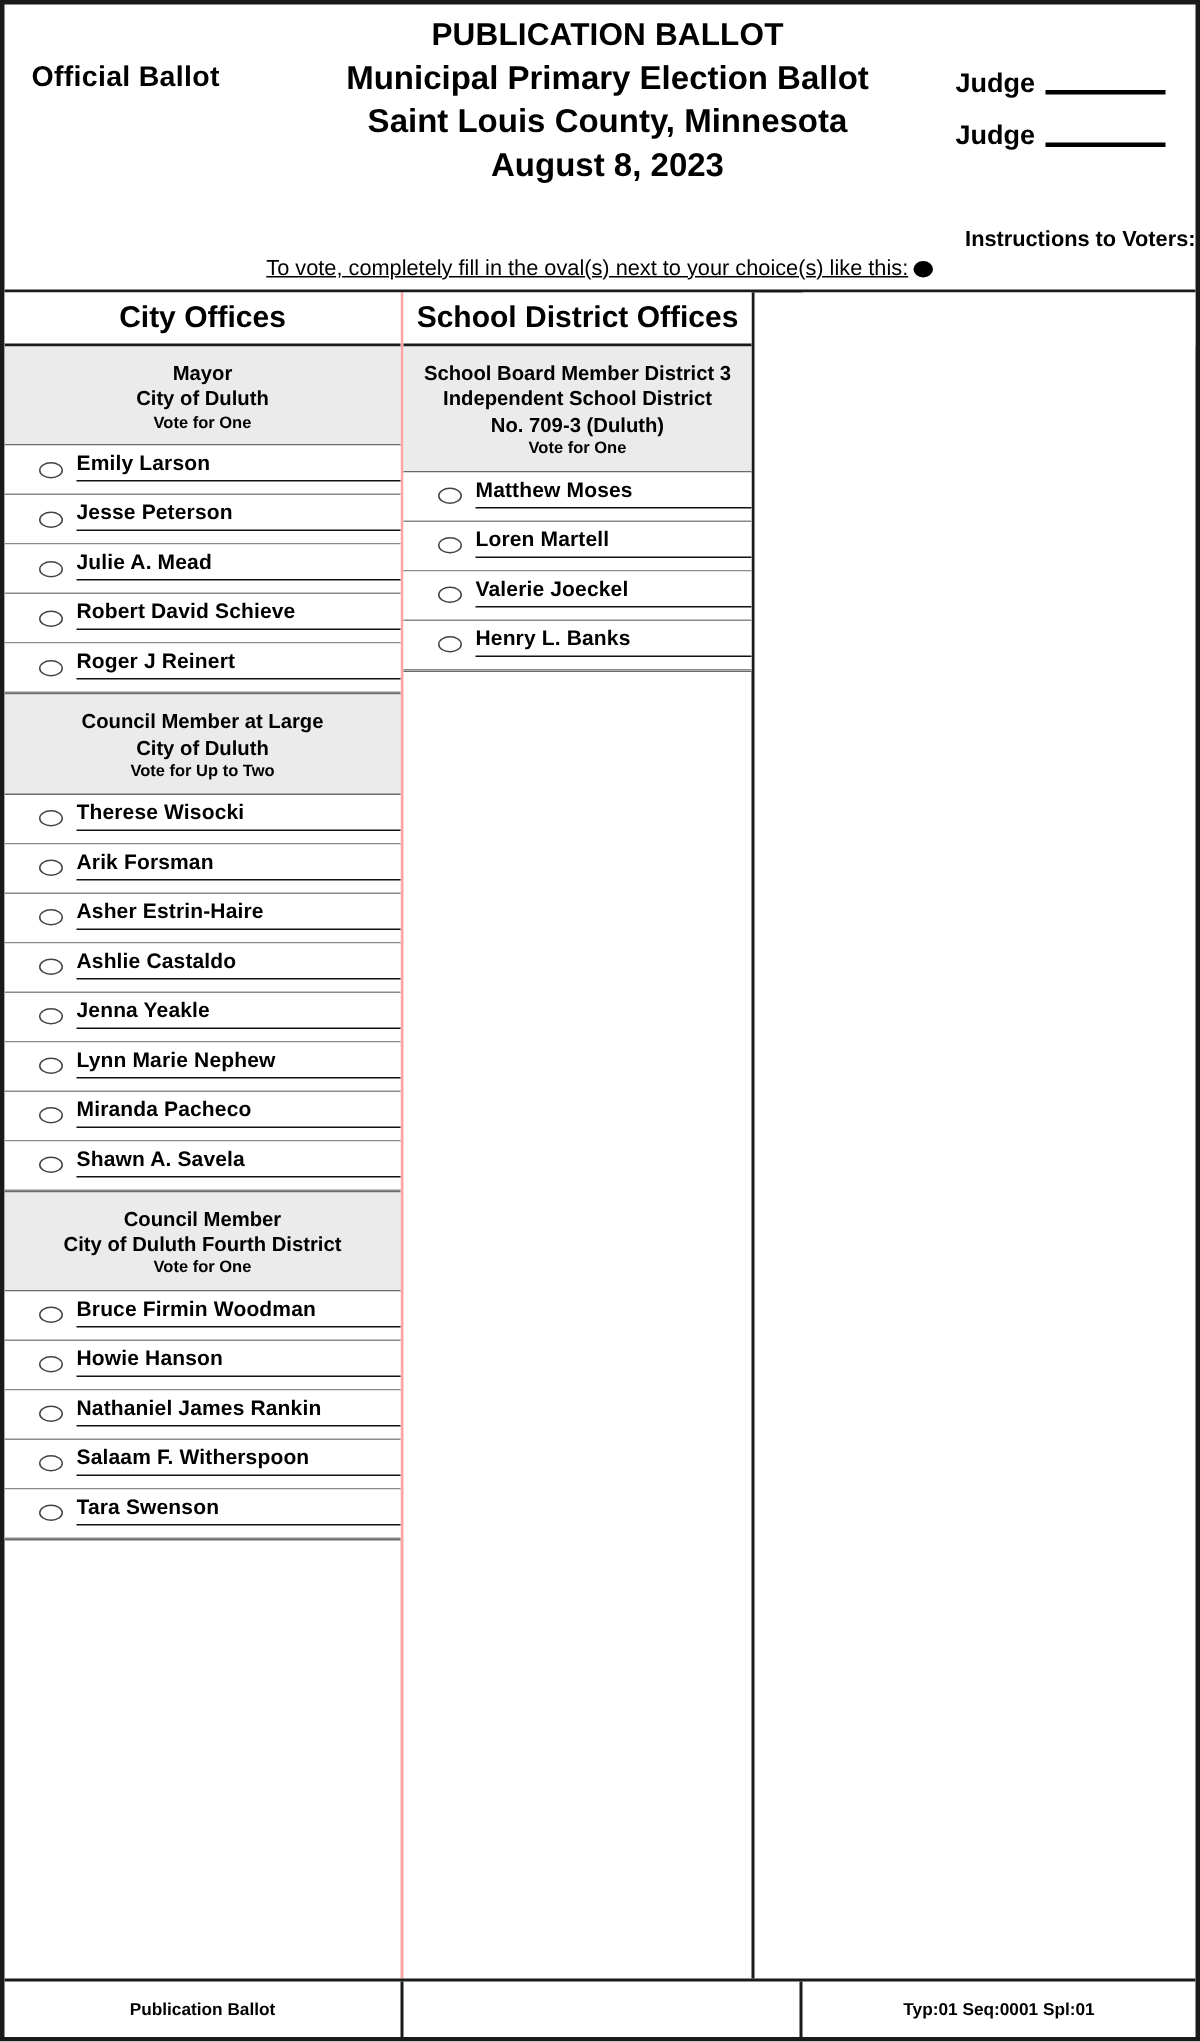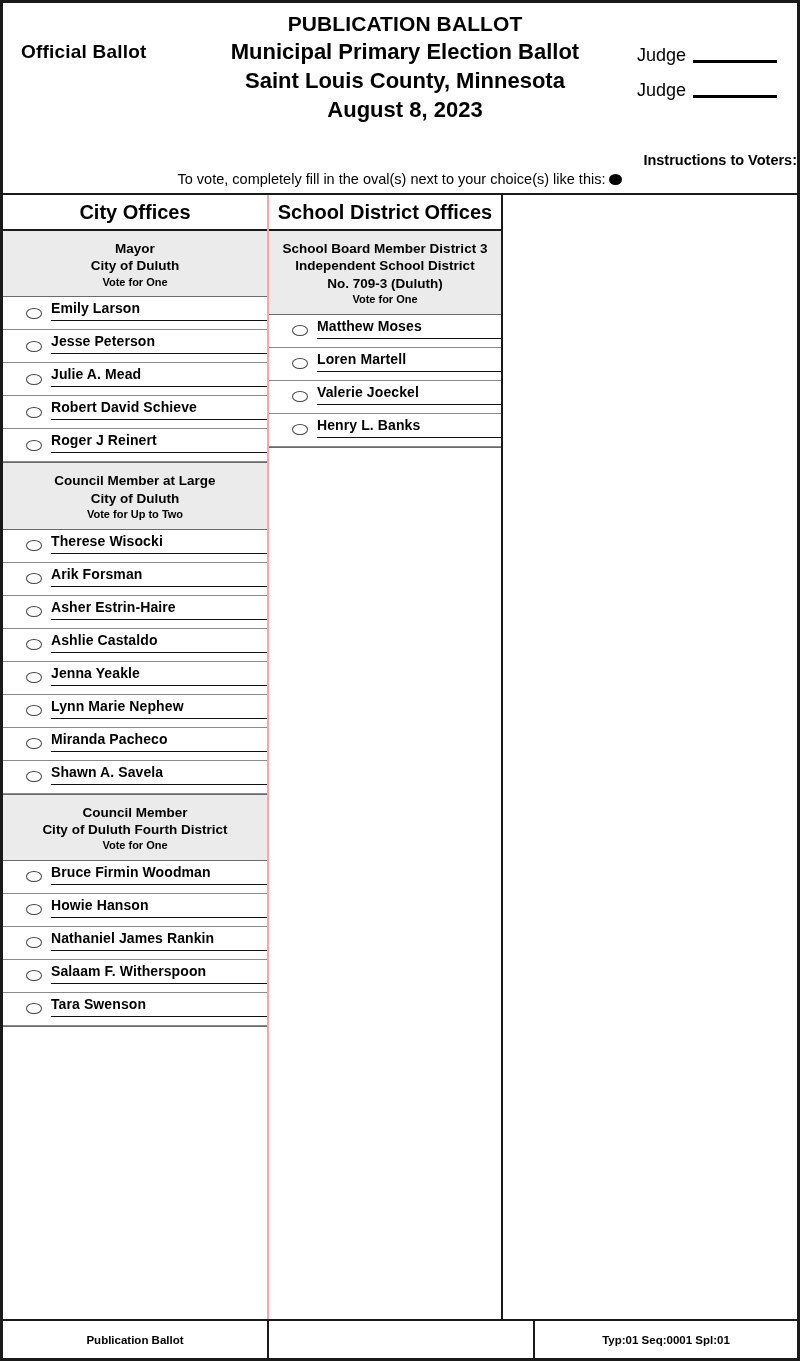--- a/index.html
+++ b/index.html
@@ -55,21 +55,21 @@
   .judges {
     position: absolute;
     right: 20px;
     top: 42px;
     width: 140px;
   }
   .judge-row {
     display: flex;
     align-items: flex-end;
     font-size: 18px;
-    font-weight: normal;
+    font-weight: bold;
     margin-bottom: 14px;
   }
   .judge-line {
     flex: 1;
     border-bottom: 3px solid #000;
     margin-left: 7px;
     margin-bottom: 3px;
     height: 1px;
   }
   .instructions {
@@ -84,20 +84,21 @@
     font-weight: bold;
     line-height: 1.3;
     text-align: right;
   }
   .instr-body {
     font-size: 14.5px;
     line-height: 1.35;
     display: inline-flex;
     align-items: center;
     gap: 4px;
+    text-decoration: underline;
   }
   .filled-oval {
     display: inline-block;
     width: 13px;
     height: 11px;
     border-radius: 50%;
     background: #000;
     vertical-align: middle;
   }
 

